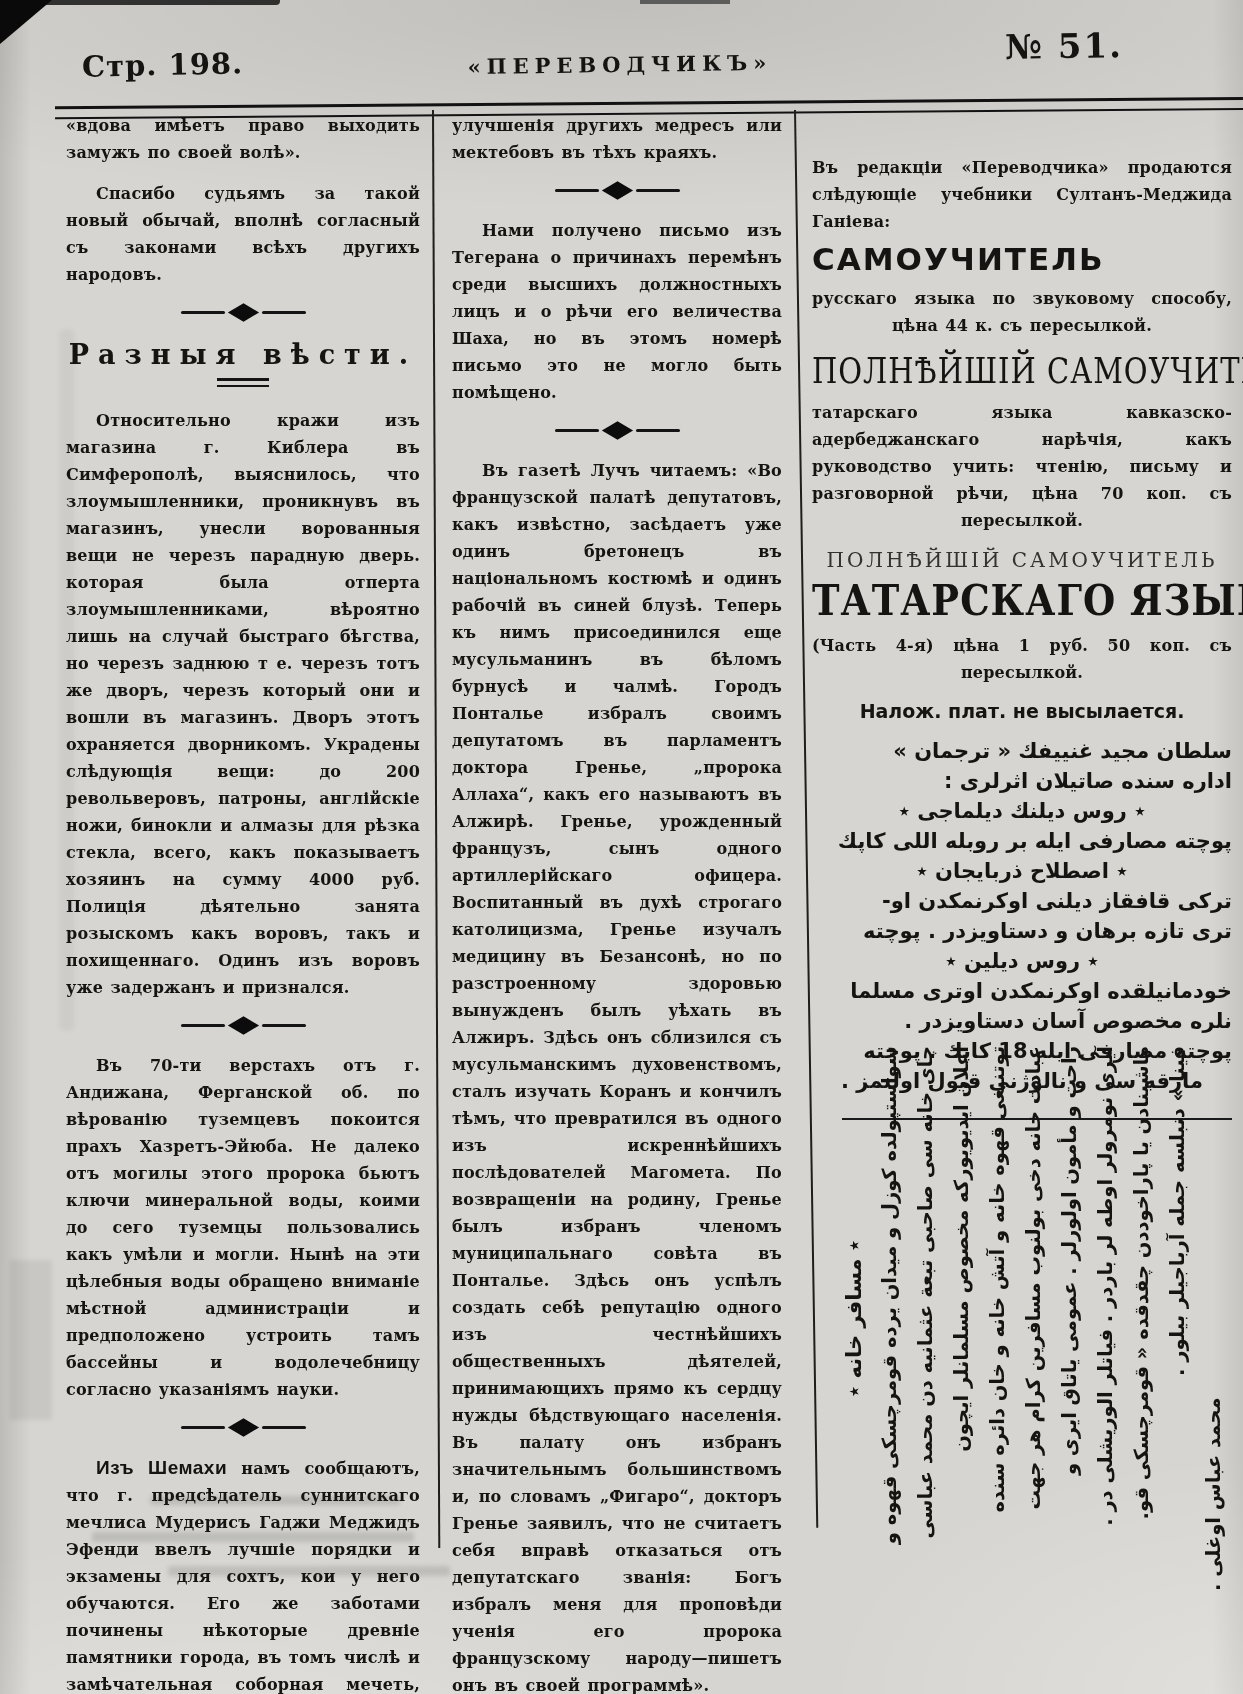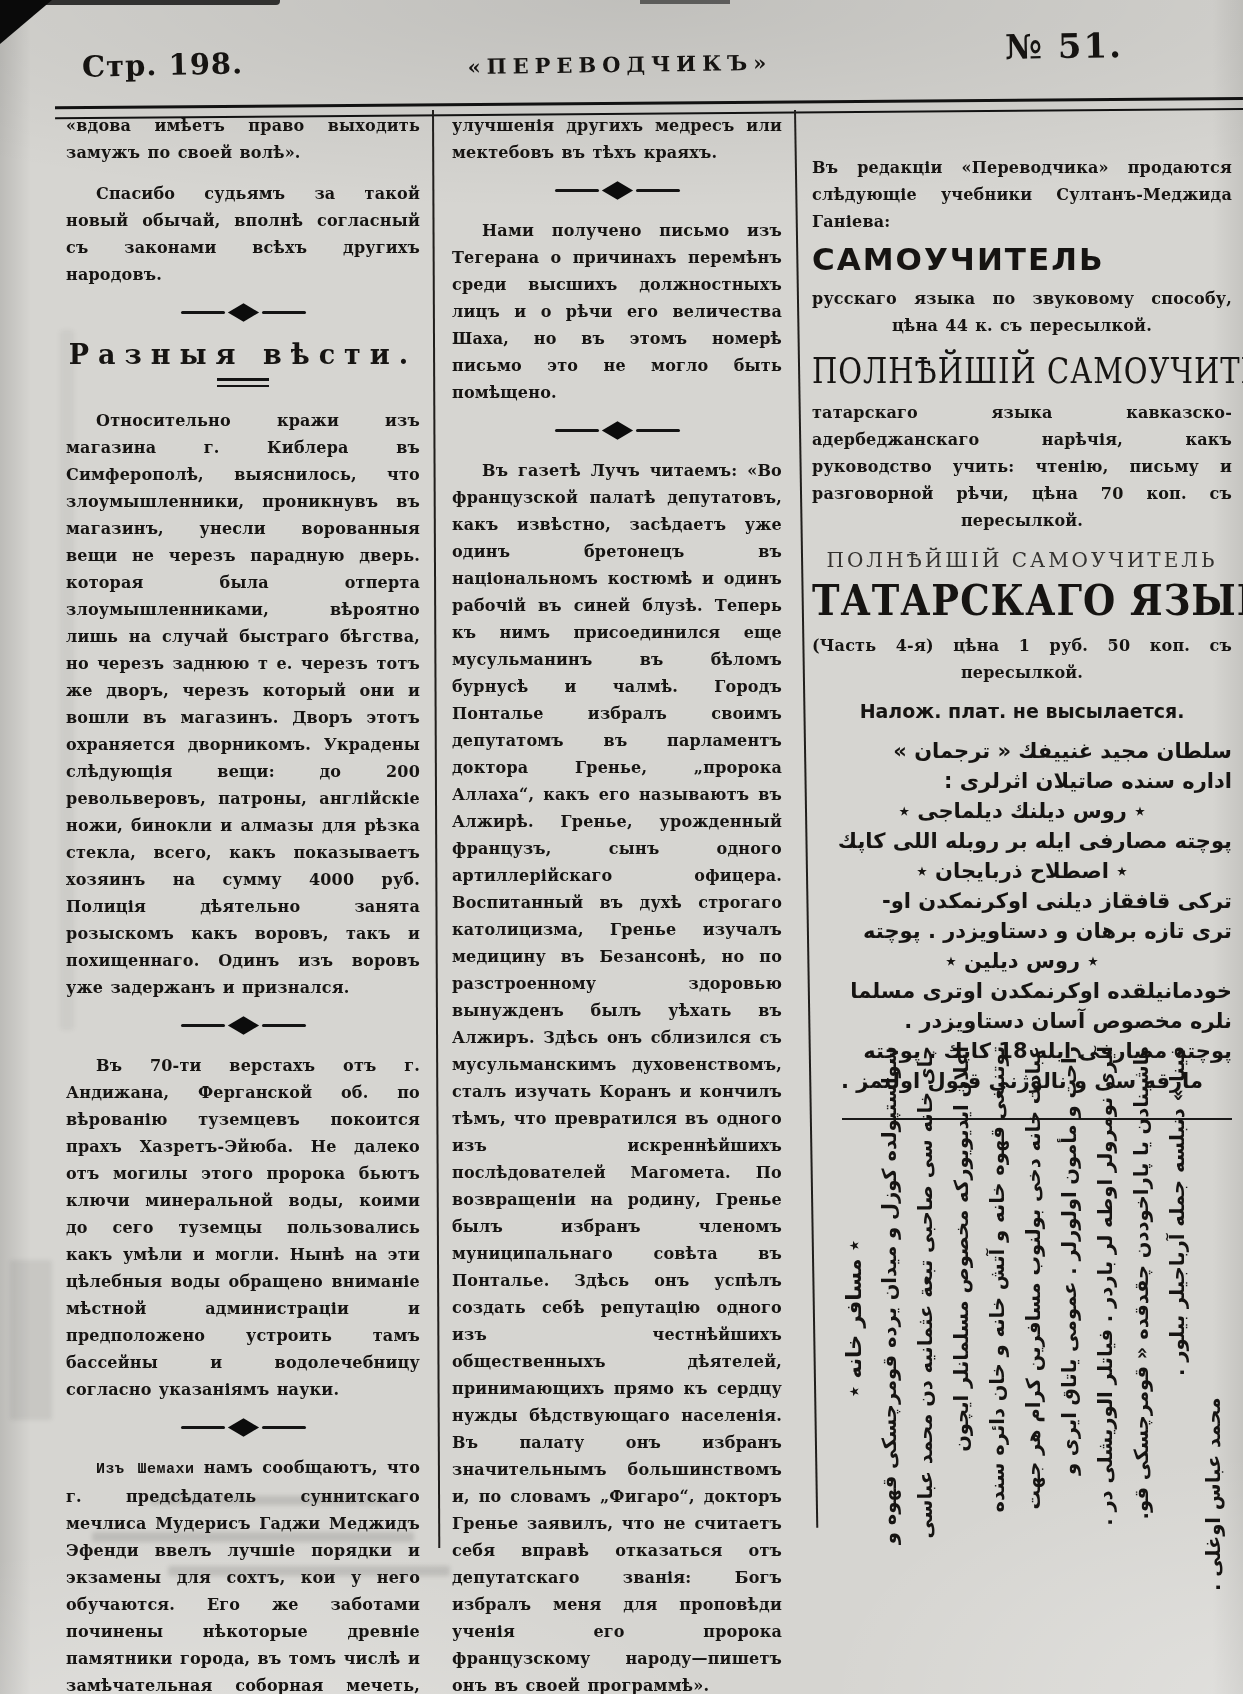--- a/index.html
+++ b/index.html
@@ -36,21 +36,21 @@
   .vsep-right{left:794px;top:110px;height:1418px;transform:rotate(-0.9deg);transform-origin:top center;}
 
   
   .col{position:absolute;top:112px;}
   .col-left{left:66px;width:354px;}
   .col-mid{left:452px;width:330px;}
   .col-right{left:812px;width:420px;}
   .para{font-size:16px;line-height:27px;font-weight:bold;text-align:justify;margin:0 0 14px 0;
     letter-spacing:.2px;word-spacing:1.5px;}
   .indent{text-indent:30px;}
-  .lead{font-family:Liberation Mono, monospace;font-size:15px;letter-spacing:.5px;}
+  .lead{font-family:Liberation Sans, sans-serif;font-size:19px;letter-spacing:.5px;}
 
   .divider{display:flex;align-items:center;justify-content:center;gap:12px;margin:18px 0 20px 0;}
   .d-dash{width:44px;height:3px;background:#141414;border-radius:2px;}
   .d-diamond{width:13px;height:13px;background:#0c0c0c;transform:scaleX(1.7) rotate(45deg);}
 
   .sec-title{font-size:27px;font-weight:bold;text-align:center;letter-spacing:9px;margin:6px 0 8px 0;}
   .subdivider{width:52px;height:4px;border-top:3px solid #141414;border-bottom:2px solid #141414;margin:0 auto 20px auto;}
   .arabic{direction:rtl;font-family:"DejaVu Sans",sans-serif;font-weight:bold;}
 
   

